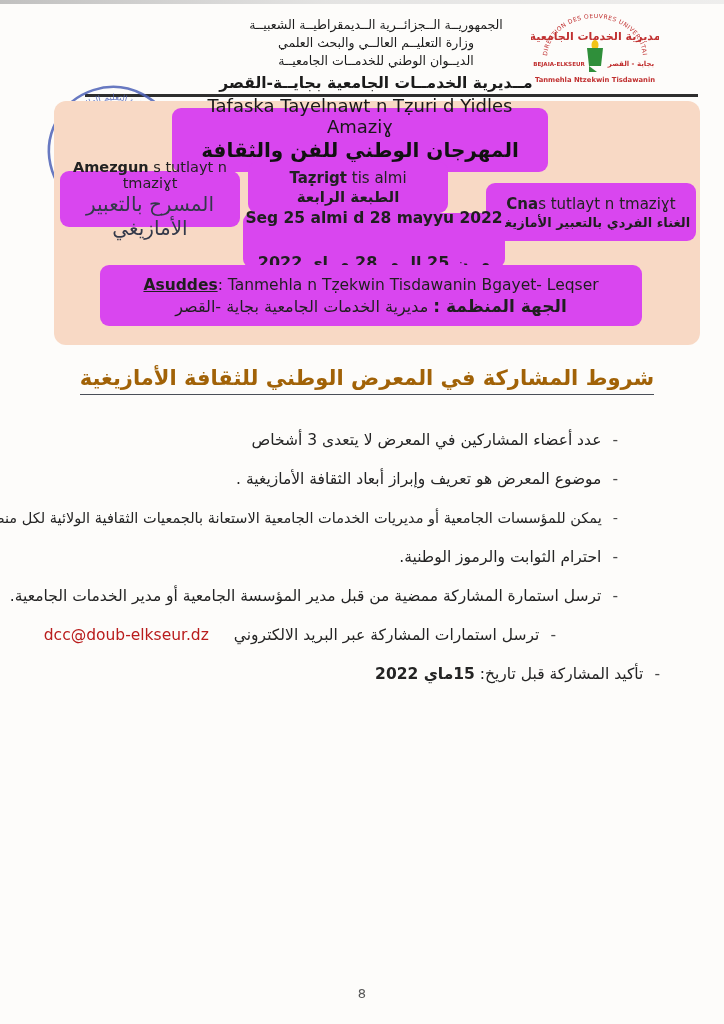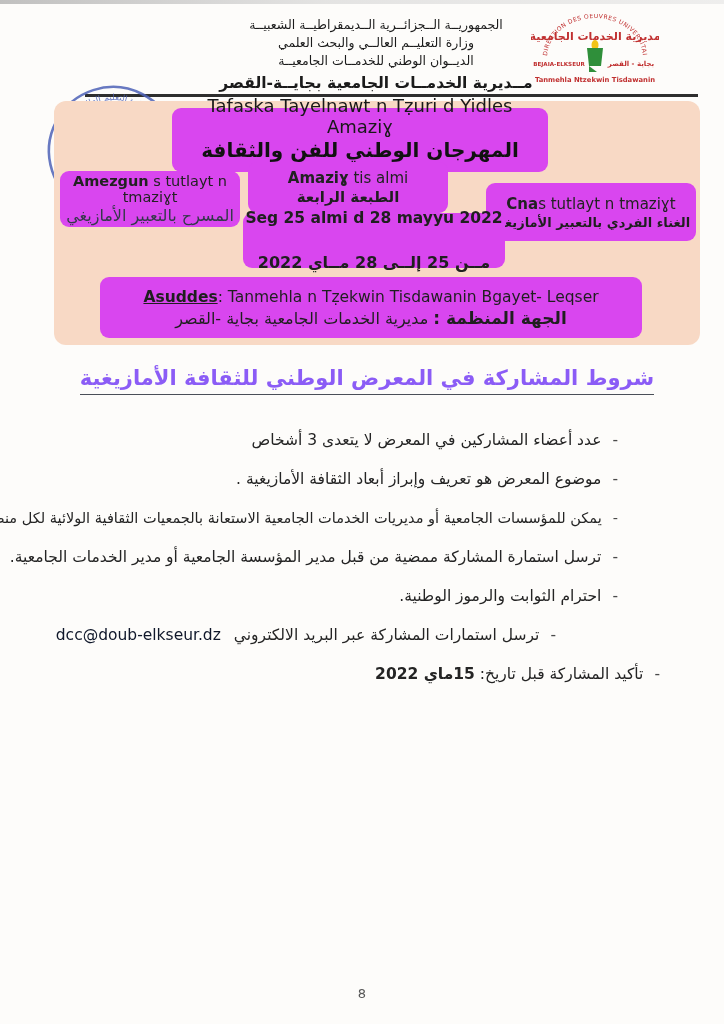--- a/index.html
+++ b/index.html
@@ -27,50 +27,50 @@
   
   .banner { position:absolute; top:101px; left:54px; width:646px; height:244px;
     background:#f8d9c5; border-radius:12px; }
   .wbox { position:absolute; background:#d946ef; border-radius:9px; text-align:center;
     display:flex; flex-direction:column; justify-content:center; }
   .box-title    { left:118px; top:7px;   width:376px; height:64px; }
   .box-left     { left:6px;   top:70px;  width:180px; height:56px; }
   .box-center   { left:194px; top:61px;  width:200px; height:51px; }
   .box-right    { left:432px; top:82px;  width:210px; height:58px; }
   .box-date     { left:189px; top:112px; width:262px; height:55px;gap:24px; }
-  .box-org      { left:46px;  top:176px; width:542px; height:61px; }
+  .box-org      { left:46px;  top:164px; width:542px; height:61px; }
 
   .t-latin  { font-size:18px; color:#181818; }
   .t-arabic { font-size:20px; font-weight:bold; color:#111; margin-top:1px; }
   .c-latin  { font-size:14.5px; color:#222; }
-  .c-arabic { font-size:16px; color:#33394a; margin-top:1px; }
+  .c-arabic { font-size:20px; color:#33394a; margin-top:1px; }
   .e-latin  { font-size:15px; color:#222; }
   .e-arabic { font-size:15px; font-weight:bold; margin-top:1px; }
   .r-arabic { font-size:13px; font-weight:bold; margin-top:2px; }
   .d-latin  { font-size:15.5px; font-weight:bold; }
   .d-arabic { font-size:16px; font-weight:700; margin-top:2px; }
   .o-latin  { font-size:15.5px; }
   .o-latin .lbl { font-weight:bold; text-decoration:underline; }
   .o-arabic { font-size:16px; margin-top:2px; }
   .o-arabic .lbl { font-weight:bold; font-size:17px; }
 
   
   .conditions { position:absolute; top:366px; left:0; right:0; }
   .cond-heading-wrap { text-align:center; }
-  .cond-heading { display:inline-block; font-size:21px; font-weight:bold; color:#8b5cf6;
+  .cond-heading { display:inline-block; font-size:21px; font-weight:bold; color:#a16207;
     padding-bottom:4px; border-bottom:1.6px solid #4a4f58; transform:translateX(5px); }
   .items { margin-top:34px; direction:rtl; }
   .li { direction:rtl; text-align:right; font-size:15.5px; color:#242424;
     line-height:22px; margin-bottom:17px; white-space:nowrap; }
   .li .dash { color:#4a4a4a; margin-left:11px; }
   .mr-a { margin-right:106px; }
   .mr-b { margin-right:168px; }
   .mr-c { margin-right:64px; }
   .li.small { font-size:14.5px; }
-  .email { color:#0f172a; margin-right:13px; font-size:15.5px; }
+  .email { color:#b91c1c; margin-right:25px; font-size:15.5px; }
   .bold-date { font-weight:bold; }
 
   .page-num { position:absolute; top:986px; left:0; right:0; text-align:center;
     font-size:13px; color:#565656; }
 
   svg text { font-family:"DejaVu Sans", sans-serif; }
 </style>
 </head>
 <body>
 
@@ -128,21 +128,21 @@
     <div class="t-latin">Tafaska Tayelnawt n Tẓuri d Yidles Amaziɣ</div>
     <div class="t-arabic" dir="rtl">المهرجان الوطني للفن والثقافة الأمازيغية</div>
   </div>
 
   <div class="wbox box-left">
     <div class="c-latin"><b>Amezgun</b><span> s tutlayt n tmaziɣt</span></div>
     <div class="c-arabic" dir="rtl">المسرح بالتعبير الأمازيغي</div>
   </div>
 
   <div class="wbox box-center">
-    <div class="e-latin"><b>Amaziɣ</b><span> tis almi</span></div>
+    <div class="e-latin"><b>Taẓrigt</b><span> tis almi</span></div>
     <div class="e-arabic" dir="rtl">الطبعة الرابعة</div>
   </div>
 
   <div class="wbox box-right">
     <div class="e-latin"><b>Cna</b><span>s tutlayt n tmaziɣt</span></div>
     <div class="r-arabic" dir="rtl">الغناء الفردي بالتعبير الأمازيغي</div>
   </div>
 
   <div class="wbox box-date">
     <div class="d-latin">Seg 25 almi d 28 mayyu 2022</div>
@@ -158,20 +158,20 @@
 
 <div class="conditions">
   <div class="cond-heading-wrap">
     <span class="cond-heading" dir="rtl">شروط المشاركة في المعرض الوطني للثقافة الأمازيغية</span>
   </div>
 
   <div class="items">
     <div class="li mr-a"><span class="dash">-</span><span>عدد أعضاء المشاركين في المعرض لا يتعدى 3 أشخاص</span></div>
     <div class="li mr-a"><span class="dash">-</span><span>موضوع  المعرض هو تعريف وإبراز أبعاد الثقافة الأمازيغية .</span></div>
     <div class="li mr-a small"><span class="dash">-</span><span>يمكن للمؤسسات الجامعية أو مديريات الخدمات الجامعية الاستعانة بالجمعيات الثقافية الولائية لكل منطقة</span></div>
+    <div class="li mr-a"><span class="dash">-</span><span>احترام الثوابت والرموز الوطنية.</span></div>
     <div class="li mr-a"><span class="dash">-</span><span>ترسل استمارة المشاركة ممضية من قبل مدير المؤسسة الجامعية أو مدير الخدمات الجامعية.</span></div>
-    <div class="li mr-a"><span class="dash">-</span><span>احترام الثوابت والرموز الوطنية.</span></div>
     <div class="li mr-b"><span class="dash">-</span><span>ترسل استمارات المشاركة عبر البريد الالكتروني</span><span class="email" dir="ltr">dcc@doub-elkseur.dz</span></div>
     <div class="li mr-c"><span class="dash">-</span><span>تأكيد المشاركة قبل تاريخ: </span><span class="bold-date">15ماي 2022</span></div>
   </div>
 </div>
 
 <div class="page-num">8</div>
 
 </body></html>

